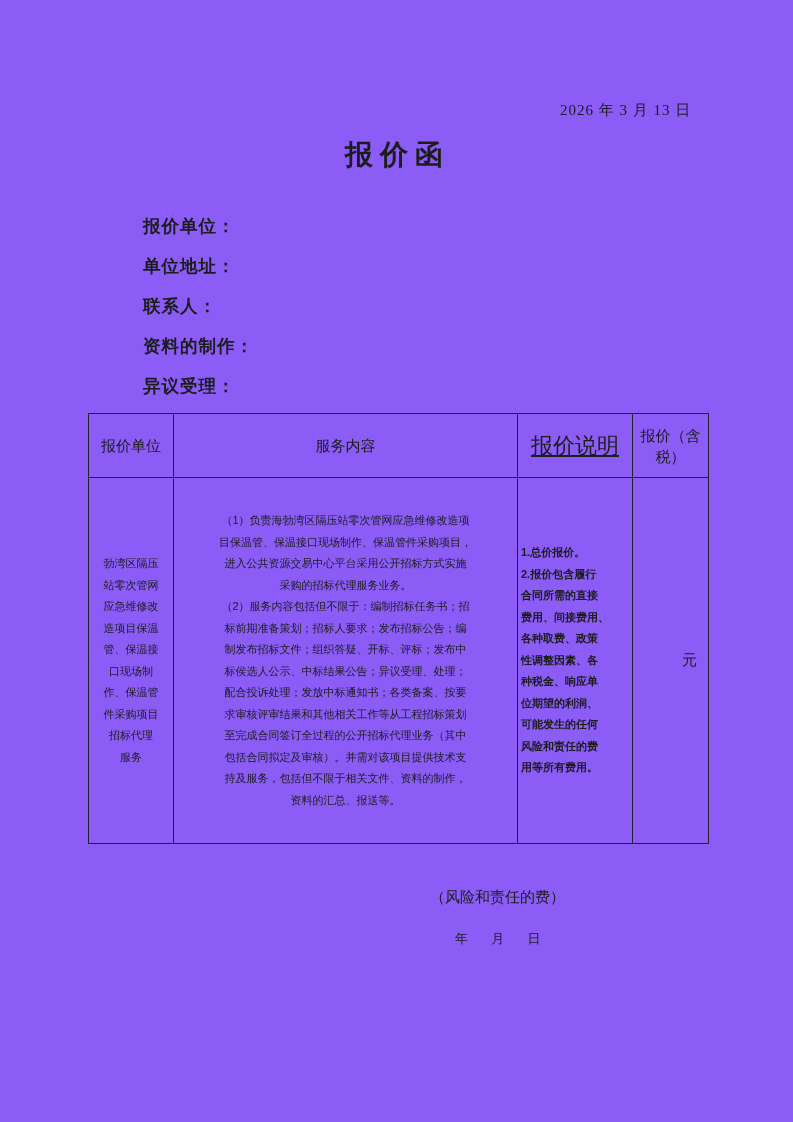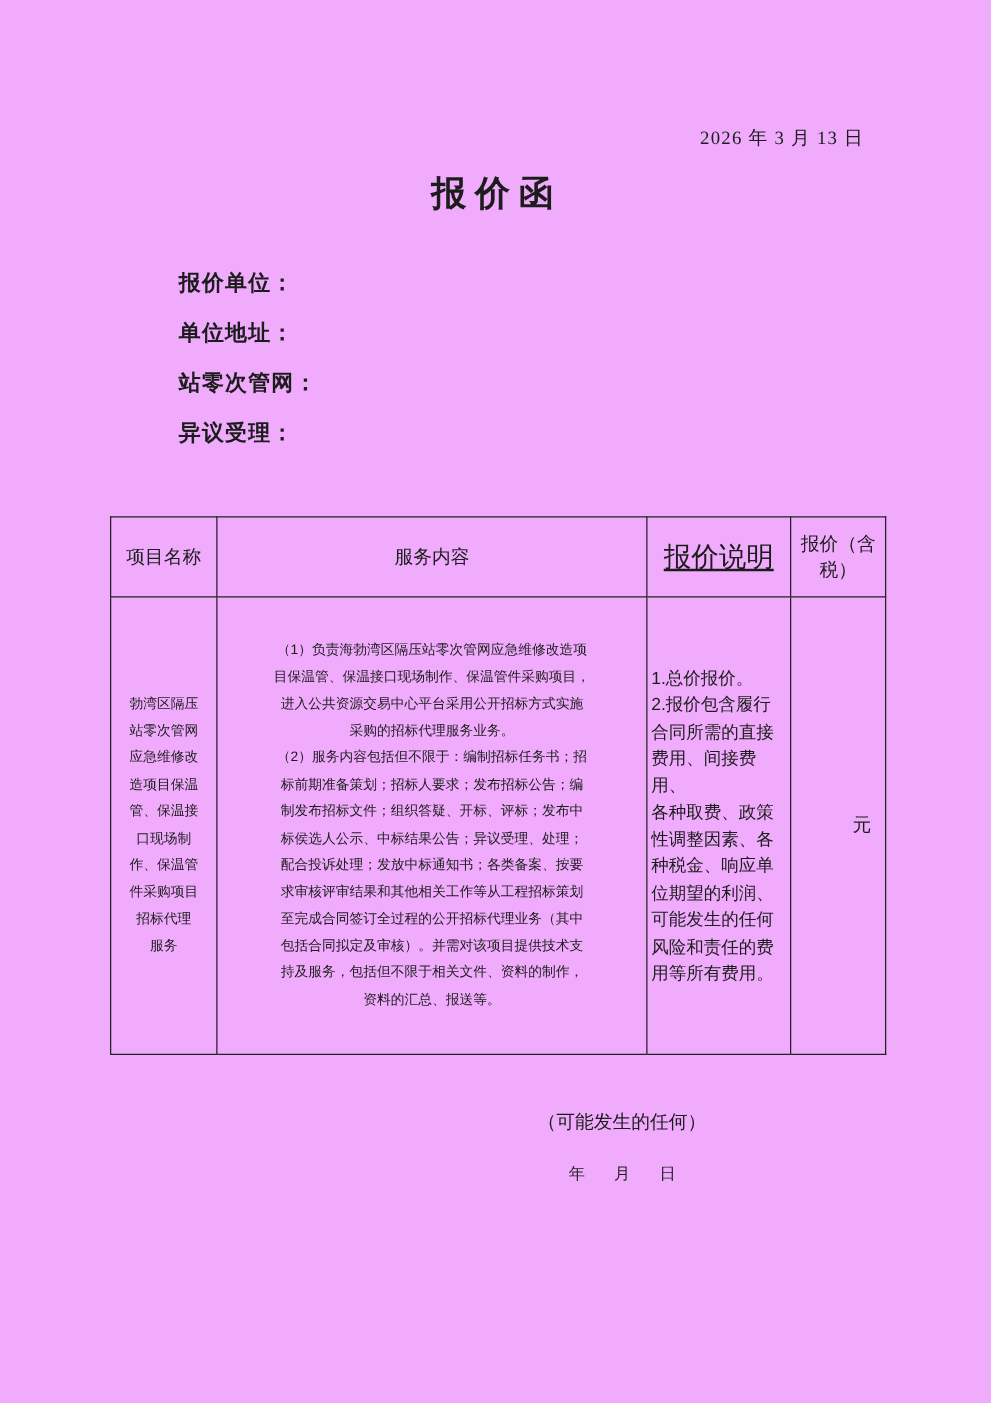--- a/index.html
+++ b/index.html
@@ -1,21 +1,21 @@
 <!DOCTYPE html>
 <html><head>
 <meta charset="utf-8">
 <style>
   * { margin: 0; padding: 0; box-sizing: border-box; }
   html, body { background: #ffffff; }
   .page {
     position: relative;
     width: 793px;
     height: 1122px;
-    background: #f0abfc;
+    background: #8b5cf6;
     color: #1c1c1c;
     font-family: "Liberation Serif", "DejaVu Serif", serif;
     overflow: hidden;
   }
   .doc-date {
     position: absolute;
     left: 560px;
     top: 101px;
     font-size: 15px;
     letter-spacing: 1px;
@@ -70,21 +70,21 @@
   }
   .quote-table th.th-notes { font-size: 22px; text-decoration: underline; }
   .cell-pre {
     white-space: pre-line;
     font-size: 11px;
     line-height: 21.5px;
   }
   td.td-project { text-align: center; padding: 0 8px; }
   td.td-service { text-align: center; padding: 0 3px; }
   td.td-notes   { text-align: left;   padding: 0 3px; }
-  td.td-notes .cell-pre { font-size: 14px; }
+  td.td-notes .cell-pre { font-size: 11px; font-weight: bold; }
   td.td-price {
     text-align: right;
     padding-right: 11px;
     font-size: 15px;
   }
   .seal-line {
     position: absolute;
     left: 430px;
     top: 888px;
     font-size: 15px;
@@ -104,34 +104,35 @@
 
 <div class="page">
 
   <div class="doc-date">2026 年 3 月 13 日</div>
 
   <div class="doc-title">报价函</div>
 
   <div class="fields">
     <div class="field-row">报价单位：</div>
     <div class="field-row">单位地址：</div>
-    <div class="field-row">站零次管网：</div>
+    <div class="field-row">联系人：</div>
+    <div class="field-row">资料的制作：</div>
     <div class="field-row">异议受理：</div>
   </div>
 
   <table class="quote-table">
     <colgroup>
       <col style="width:85px">
       <col style="width:344px">
       <col style="width:115px">
       <col style="width:76px">
     </colgroup>
     <thead>
       <tr>
-        <th>项目名称</th>
+        <th>报价单位</th>
         <th>服务内容</th>
         <th class="th-notes">报价说明</th>
         <th>报价（含税）</th>
       </tr>
     </thead>
     <tbody>
       <tr>
         <td class="td-project">
           <div class="cell-pre">勃湾区隔压
 站零次管网
@@ -173,17 +174,17 @@
 风险和责任的费
 用等所有费用。</div>
         </td>
         <td class="td-price">
           <span>元</span>
         </td>
       </tr>
     </tbody>
   </table>
 
-  <div class="seal-line">（可能发生的任何）</div>
+  <div class="seal-line">（风险和责任的费）</div>
 
   <div class="sign-date-line">年 月 日</div>
 
 </div>
 
 </body></html>

